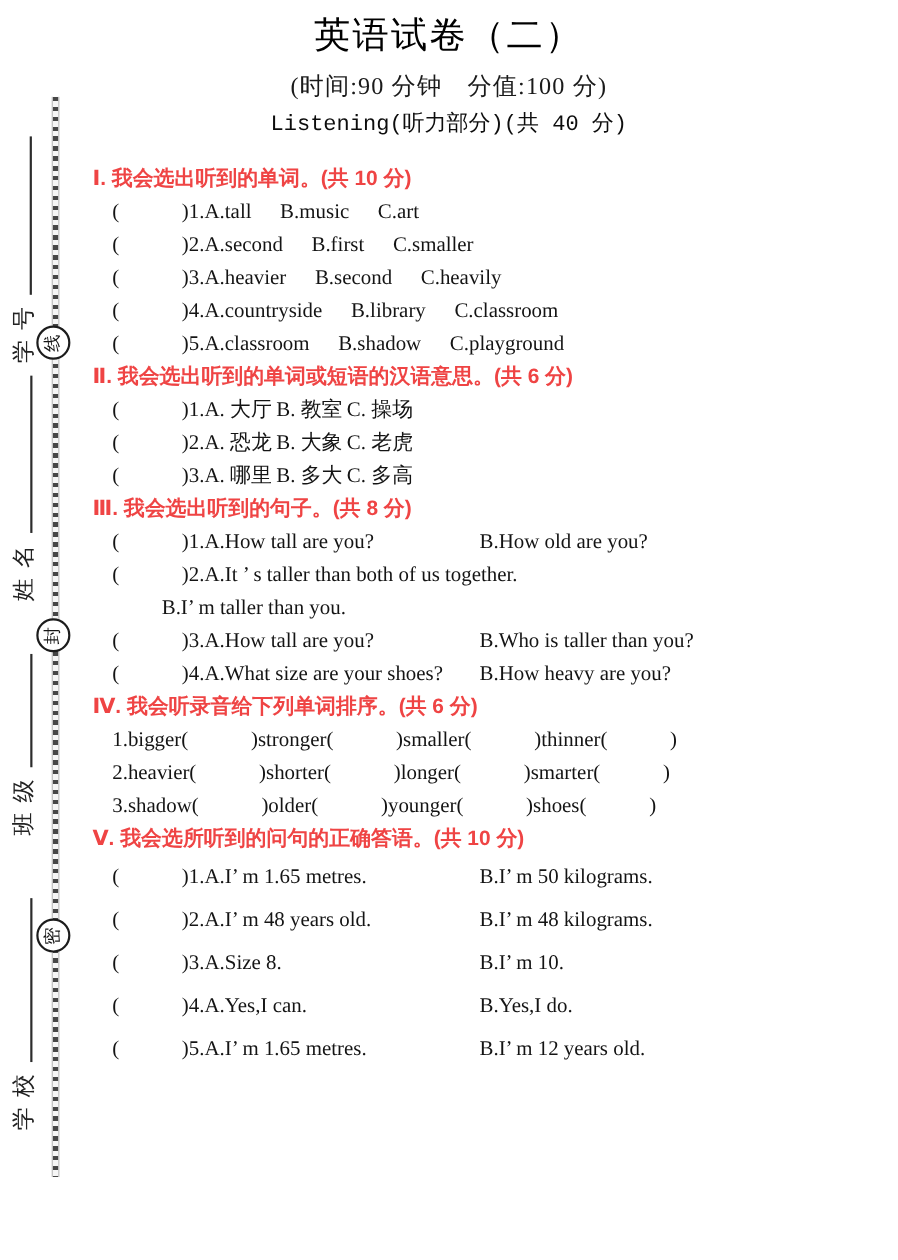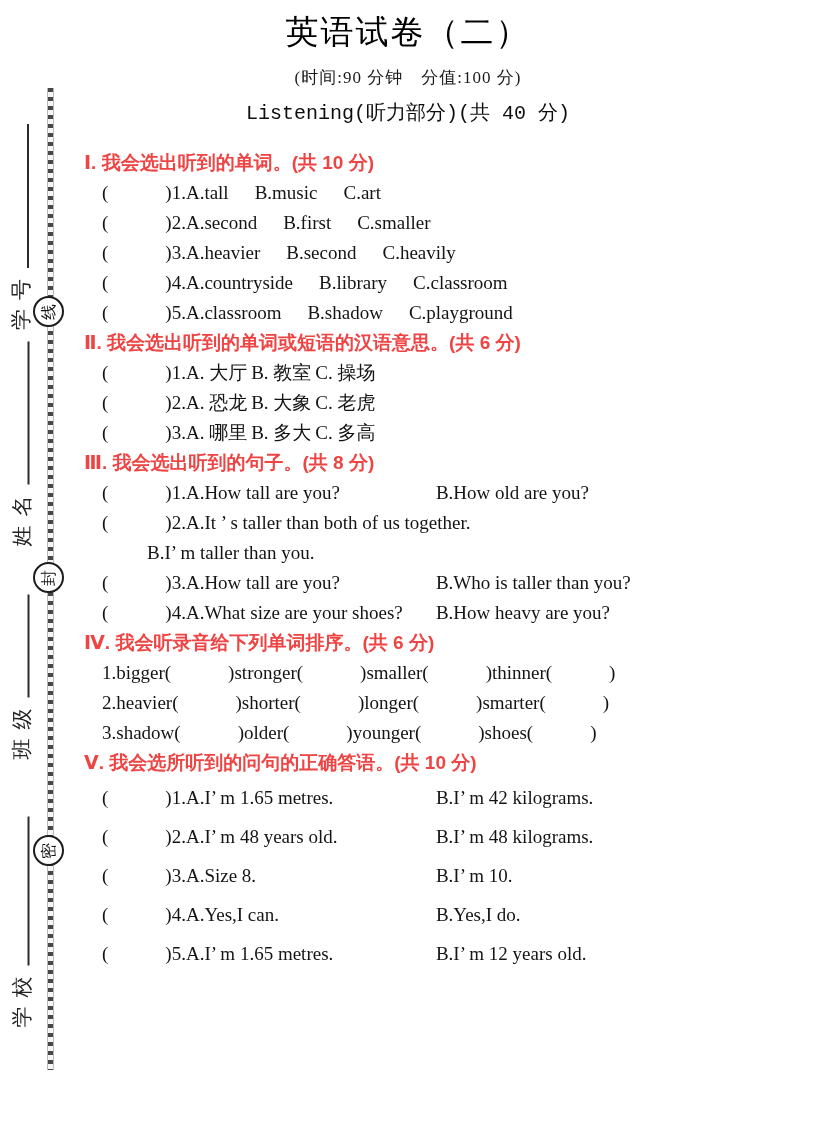--- a/index.html
+++ b/index.html
@@ -12,21 +12,21 @@
   
   .header { text-align:center; }
   .title {
     margin-top:52px; font-family:"Liberation Sans","DejaVu Sans",sans-serif;
     font-weight:700; font-size:35px; line-height:48px; color:#000; letter-spacing:0.5px;
   }
   .subtitle {
     margin-top:10px; font-family:"Liberation Sans","DejaVu Sans",sans-serif;
     font-weight:400; font-size:33px; line-height:44px; color:#000; letter-spacing:2px;
   }
-  .meta { margin-top:13px; font-size:17px; line-height:22px; color:#1a1a1a; letter-spacing:1px; }
+  .meta { margin-top:13px; font-size:22px; line-height:22px; color:#1a1a1a; letter-spacing:1px; }
   .listening {
     margin-top:11px; font-family:Liberation Mono, monospace;
     font-weight:500; font-size:20px; line-height:28px; color:#0d0d0d;
   }
 
   
   .content { padding:20px 28px 0 84px; }
   .sec-heading {
     font-family:"Liberation Sans","DejaVu Sans",sans-serif; font-weight:700;
     font-size:19px; line-height:30px; color:#ef4444; white-space:pre;
@@ -133,21 +133,21 @@
         <div class="row"><span class="bracket">(　　　)</span><span class="num">4.</span><span class="opt optA">A.What size are your shoes?</span><span class="opt">B.How heavy are you?</span></div>
       </section>
       <section class="section sec-4">
         <div class="sec-heading">Ⅳ. 我会听录音给下列单词排序。(共 6 分)</div>
         <div class="row row-seq"><span class="num">1.</span><span class="word">bigger</span><span class="blank">(　　　)</span><span class="word">stronger</span><span class="blank">(　　　)</span><span class="word">smaller</span><span class="blank">(　　　)</span><span class="word">thinner</span><span class="blank">(　　　)</span></div>
         <div class="row row-seq"><span class="num">2.</span><span class="word">heavier</span><span class="blank">(　　　)</span><span class="word">shorter</span><span class="blank">(　　　)</span><span class="word">longer</span><span class="blank">(　　　)</span><span class="word">smarter</span><span class="blank">(　　　)</span></div>
         <div class="row row-seq"><span class="num">3.</span><span class="word">shadow</span><span class="blank">(　　　)</span><span class="word">older</span><span class="blank">(　　　)</span><span class="word">younger</span><span class="blank">(　　　)</span><span class="word">shoes</span><span class="blank">(　　　)</span></div>
       </section>
       <section class="section sec-5">
         <div class="sec-heading">Ⅴ. 我会选所听到的问句的正确答语。(共 10 分)</div>
-        <div class="row"><span class="bracket">(　　　)</span><span class="num">1.</span><span class="opt optA">A.I’ m 1.65 metres.</span><span class="opt">B.I’ m 42 kilograms.</span></div>
+        <div class="row"><span class="bracket">(　　　)</span><span class="num">1.</span><span class="opt optA">A.I’ m 1.65 metres.</span><span class="opt">B.I’ m 50 kilograms.</span></div>
         <div class="row"><span class="bracket">(　　　)</span><span class="num">2.</span><span class="opt optA">A.I’ m 48 years old.</span><span class="opt">B.I’ m 48 kilograms.</span></div>
         <div class="row"><span class="bracket">(　　　)</span><span class="num">3.</span><span class="opt optA">A.Size 8.</span><span class="opt">B.I’ m 10.</span></div>
         <div class="row"><span class="bracket">(　　　)</span><span class="num">4.</span><span class="opt optA">A.Yes,I can.</span><span class="opt">B.Yes,I do.</span></div>
         <div class="row"><span class="bracket">(　　　)</span><span class="num">5.</span><span class="opt optA">A.I’ m 1.65 metres.</span><span class="opt">B.I’ m 12 years old.</span></div>
       </section>
     </div>
 
 </div>
 
 </body></html>

